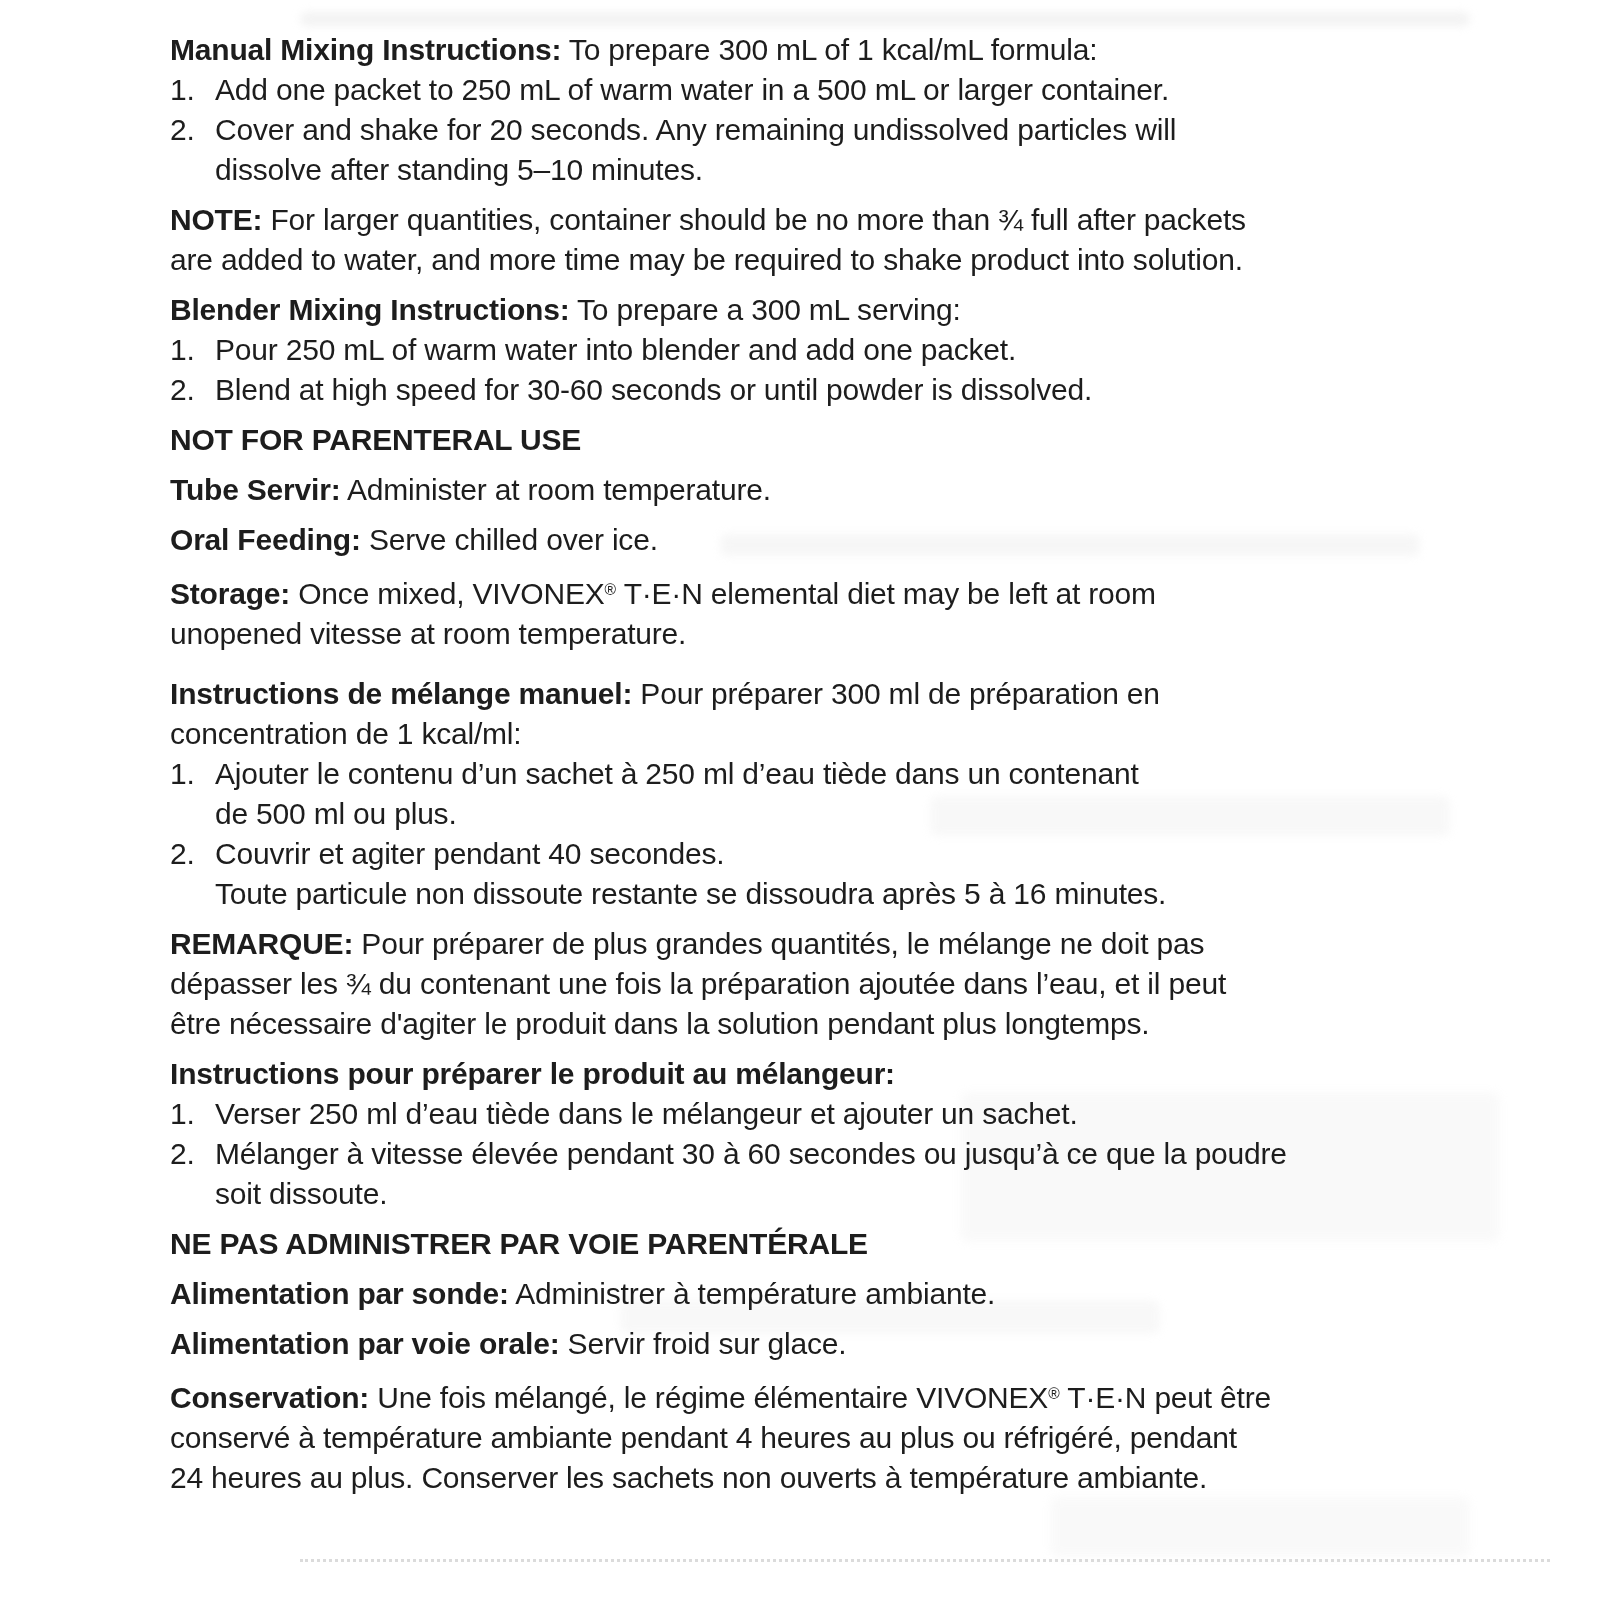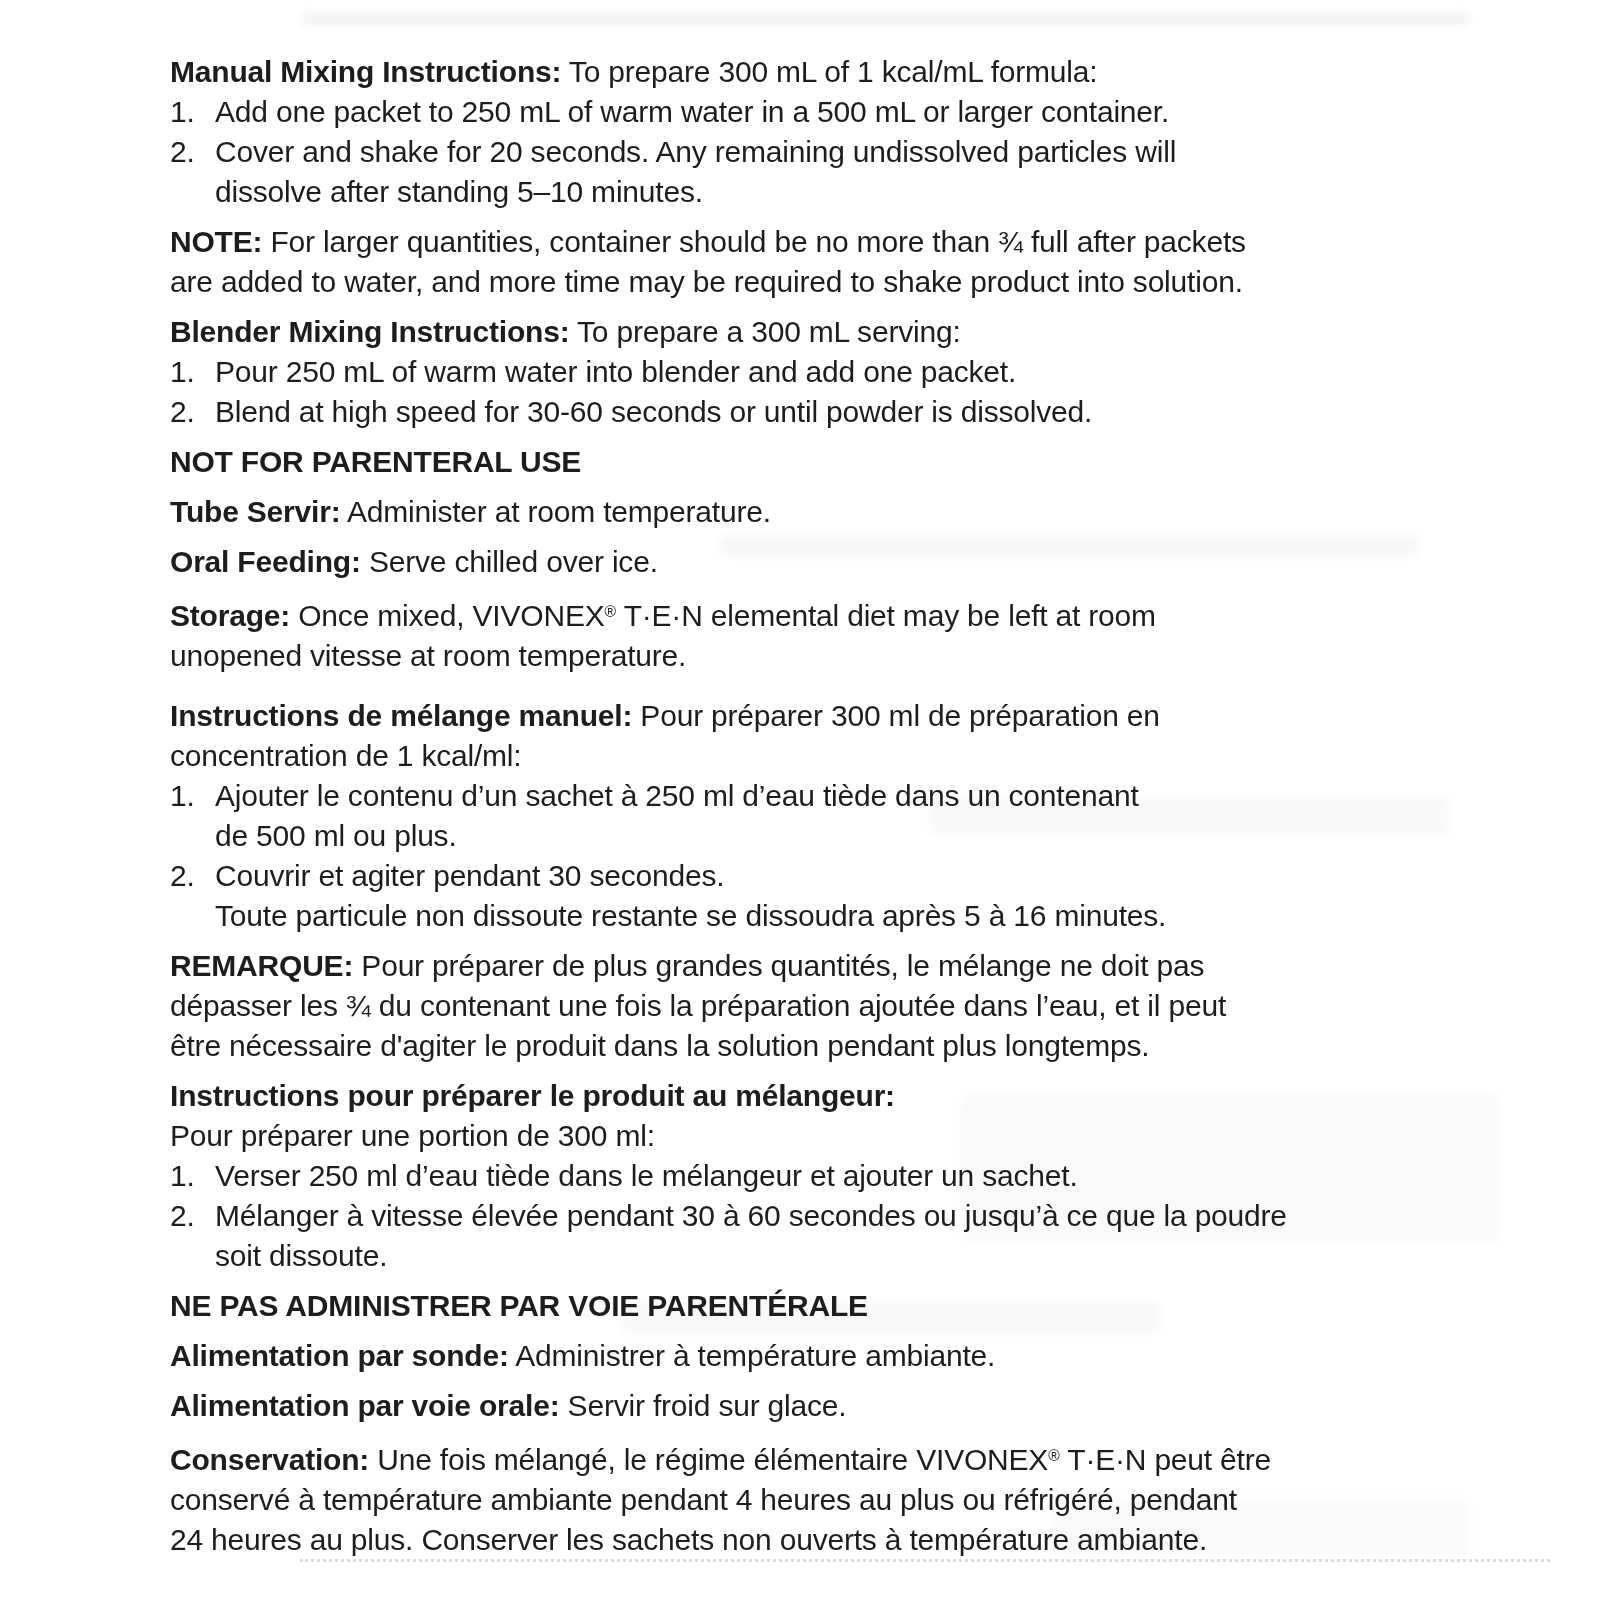--- a/index.html
+++ b/index.html
@@ -10,25 +10,24 @@
   body {
     width: 1600px;
     height: 1600px;
     overflow: hidden;
     position: relative;
     font-family: "Liberation Sans", sans-serif;
     color: #1d1d1d;
   }
   .page-content {
     position: relative;
-    padding: 24px 140px 0 170px;
+    padding: 30px 140px 0 170px;
     font-size: 30px;
     line-height: 40px;
     letter-spacing: -0.2px;
-    margin-top: 28px;
   }
   .section { margin: 0; }
   .section-fr { margin-top: 20px; }
   .para { margin: 10px 0 0 0; }
   .section .para:first-child { margin-top: 0; }
   b { font-weight: 700; }
   .line { display: block; white-space: nowrap; }
   .steps { margin: 0; }
   .step { display: flex; }
   .step-num { flex: 0 0 45px; white-space: nowrap; }
@@ -142,35 +141,34 @@
       <div class="step">
         <span class="step-num">1.</span>
         <span class="step-body">
           <span class="line">Ajouter le contenu d’un sachet à 250 ml d’eau tiède dans un contenant</span>
           <span class="line">de 500 ml ou plus.</span>
         </span>
       </div>
       <div class="step">
         <span class="step-num">2.</span>
         <span class="step-body">
-          <span class="line">Couvrir et agiter pendant 30 secondes.</span>
+          <span class="line">Couvrir et agiter pendant 40 secondes.</span>
           <span class="line">Toute particule non dissoute restante se dissoudra après 5 à 16 minutes.</span>
         </span>
       </div>
     </div>
 
     <p class="para">
       <span class="line"><b>REMARQUE:</b><span> Pour préparer de plus grandes quantités, le mélange ne doit pas</span></span>
       <span class="line">dépasser les ¾ du contenant une fois la préparation ajoutée dans l’eau, et il peut</span>
       <span class="line">être nécessaire d'agiter le produit dans la solution pendant plus longtemps.</span>
     </p>
 
     <p class="para">
       <span class="line"><b>Instructions pour préparer le produit au mélangeur:</b></span>
-      <span class="line">Pour préparer une portion de 300 ml:</span>
     </p>
 
     <div class="steps">
       <div class="step">
         <span class="step-num">1.</span>
         <span class="step-body">
           <span class="line">Verser 250 ml d’eau tiède dans le mélangeur et ajouter un sachet.</span>
         </span>
       </div>
       <div class="step">

